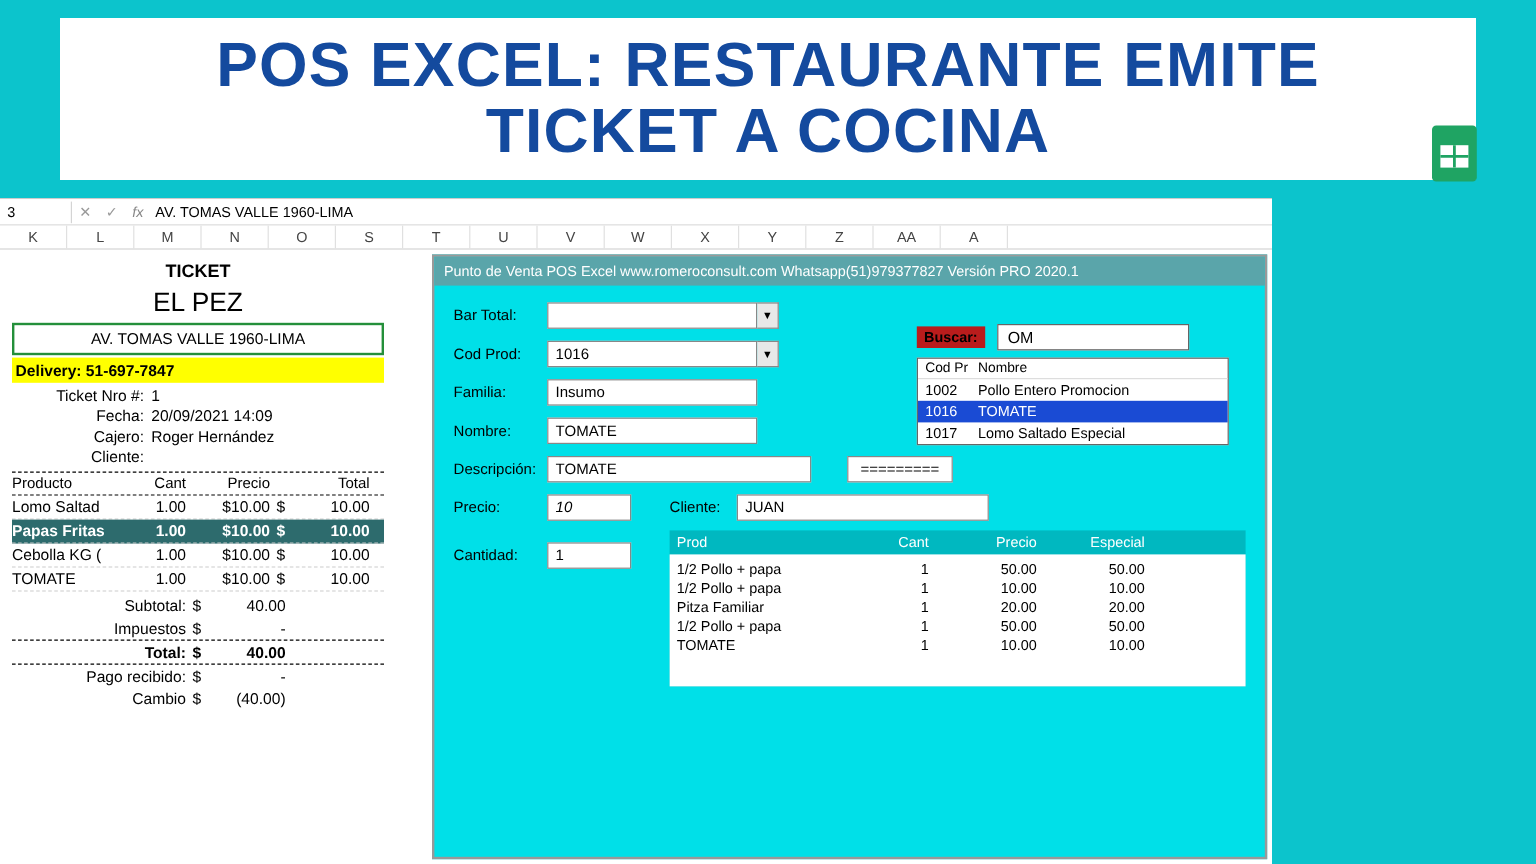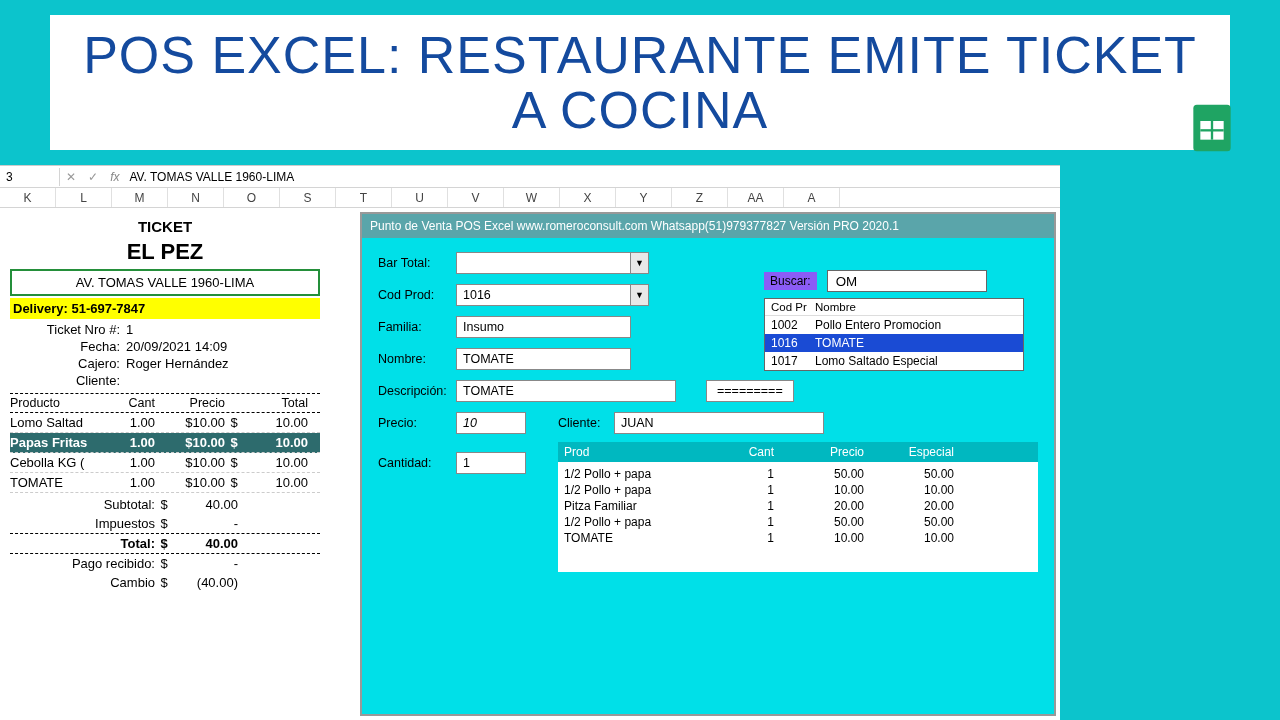--- a/index.html
+++ b/index.html
@@ -1,31 +1,31 @@
 <!DOCTYPE html>
 <html><head>
 <meta charset="utf-8">
 <style>
 *{box-sizing:border-box;margin:0;padding:0;font-family:"Segoe UI",Arial,sans-serif}
 body{width:1280px;height:720px;background:#0cc4cc;overflow:hidden;position:relative}
 .banner{position:absolute;top:15px;left:50px;right:50px;height:135px;background:#fff;display:flex;align-items:center;justify-content:center;padding:0 30px}
-.banner h1{color:#144a9e;font-size:52px;font-weight:400;letter-spacing:1px;text-align:center;line-height:1.05;font-family:Impact,"Arial Black",sans-serif}
+.banner h1{color:#144a9e;font-size:52px;font-weight:700;letter-spacing:1px;text-align:center;line-height:1.05;font-family:Impact,"Arial Black",sans-serif}
 .sheets-icon{position:absolute;right:40px;top:100px;width:56px;height:56px}
 .excel{position:absolute;top:165px;left:0;width:1060px;height:555px;background:#fff;border-top:1px solid #ccc}
 .fx-row{display:flex;align-items:center;height:22px;border-bottom:1px solid #d4d4d4;font-size:12px;background:#fff}
 .cellref{width:60px;padding:2px 6px;border-right:1px solid #d4d4d4}
 .fx-btn{padding:0 6px;color:#999;cursor:pointer}
 .fx-lbl{font-style:italic;color:#888;padding:0 6px}
 .fx-val{padding:0 4px}
 .col-hdrs{display:flex;height:20px;background:#fff;border-bottom:1px solid #d4d4d4;font-size:12px}
 .col-hdrs div{flex:0 0 56px;text-align:center;border-right:1px solid #e0e0e0;line-height:20px;color:#444}
 .sheet-body{display:flex;height:calc(100% - 42px)}
 .ticket{width:330px;padding:6px 10px 10px;font-size:13px;color:#000}
 .t-title{text-align:center;font-weight:700;font-size:15px;margin:4px 0 2px}
-.t-brand{text-align:center;font-weight:700;font-size:22px;margin:4px 0}
+.t-brand{text-align:center;font-weight:400;font-size:22px;margin:4px 0}
 .t-addr{text-align:center;border:2px solid #248f3a;padding:4px;margin:2px 0;font-size:13px}
 .t-deliv{text-align:left;background:#ffff00;font-weight:700;padding:3px;margin:2px 0}
 .t-meta{margin:2px 0 4px}
 .t-meta div{padding:1px 0;font-size:13px}
 .t-meta .lbl{display:inline-block;width:110px;text-align:right;margin-right:6px}
 .t-hdr{display:flex;border-top:1px dashed #000;border-bottom:1px dashed #000;padding:2px 0;font-size:12.5px}
 .c1{width:95px}.c2{width:50px;text-align:right}.c3{width:70px;text-align:right}.c4{width:18px;text-align:center}.c5{width:65px;text-align:right}
 .t-row{display:flex;padding:2px 0;font-size:13px;border-bottom:1px dashed #ccc}
 .t-row.sel{background:#2d6b6d;color:#fff;font-weight:600}
 .t-subs{margin-top:2px}
@@ -36,21 +36,21 @@
 .pos-form{flex:1;background:#00e0e8;border:2px solid #999;margin:4px 4px 4px 30px;padding:0;position:relative;font-size:12.5px}
 .pos-head{background:#5aa5aa;color:#fff;padding:5px 8px;font-size:12px}
 .pos-body{padding:14px 16px 10px;position:relative}
 .frow{display:flex;align-items:center;margin-bottom:10px}
 .flbl{width:78px;color:#000;font-size:12.5px}
 .fin{background:#fff;border:1px solid #888;padding:3px 6px;font-size:12.5px;min-width:140px;height:22px}
 .fsel{display:flex;align-items:center}
 .fsel .dd{width:18px;height:22px;background:#e8e8e8;border:1px solid #888;border-left:0;display:flex;align-items:center;justify-content:center;font-size:9px}
 .search-area{position:absolute;top:56px;right:30px;width:260px}
 .search-row{display:flex;align-items:center;margin-bottom:6px}
-.search-lbl{background:#8b5cf6;padding:2px 6px;font-weight:400;font-size:12px;margin-right:10px}
+.search-lbl{background:#b91c1c;padding:2px 6px;font-weight:700;font-size:12px;margin-right:10px}
 .search-in{background:#fff;border:1px solid #666;padding:3px 8px;width:160px;height:22px}
 .prod-list{background:#fff;border:1px solid #666;font-size:12px}
 .prod-list .ph{display:flex;padding:2px 6px;border-bottom:1px solid #ddd;font-size:11.5px}
 .prod-list .pr{display:flex;padding:2px 6px}
 .prod-list .pr.sel{background:#1a4bd4;color:#fff}
 .pc1{width:44px}.pc2{flex:1}
 .desc-row{display:flex;align-items:center;margin-bottom:10px}
 .desc-row .fin{width:220px}
 .eqbox{background:#fff;border:1px solid #888;padding:3px 10px;margin-left:30px;height:22px}
 .bottom-grid{display:flex;gap:20px;margin-top:10px}

